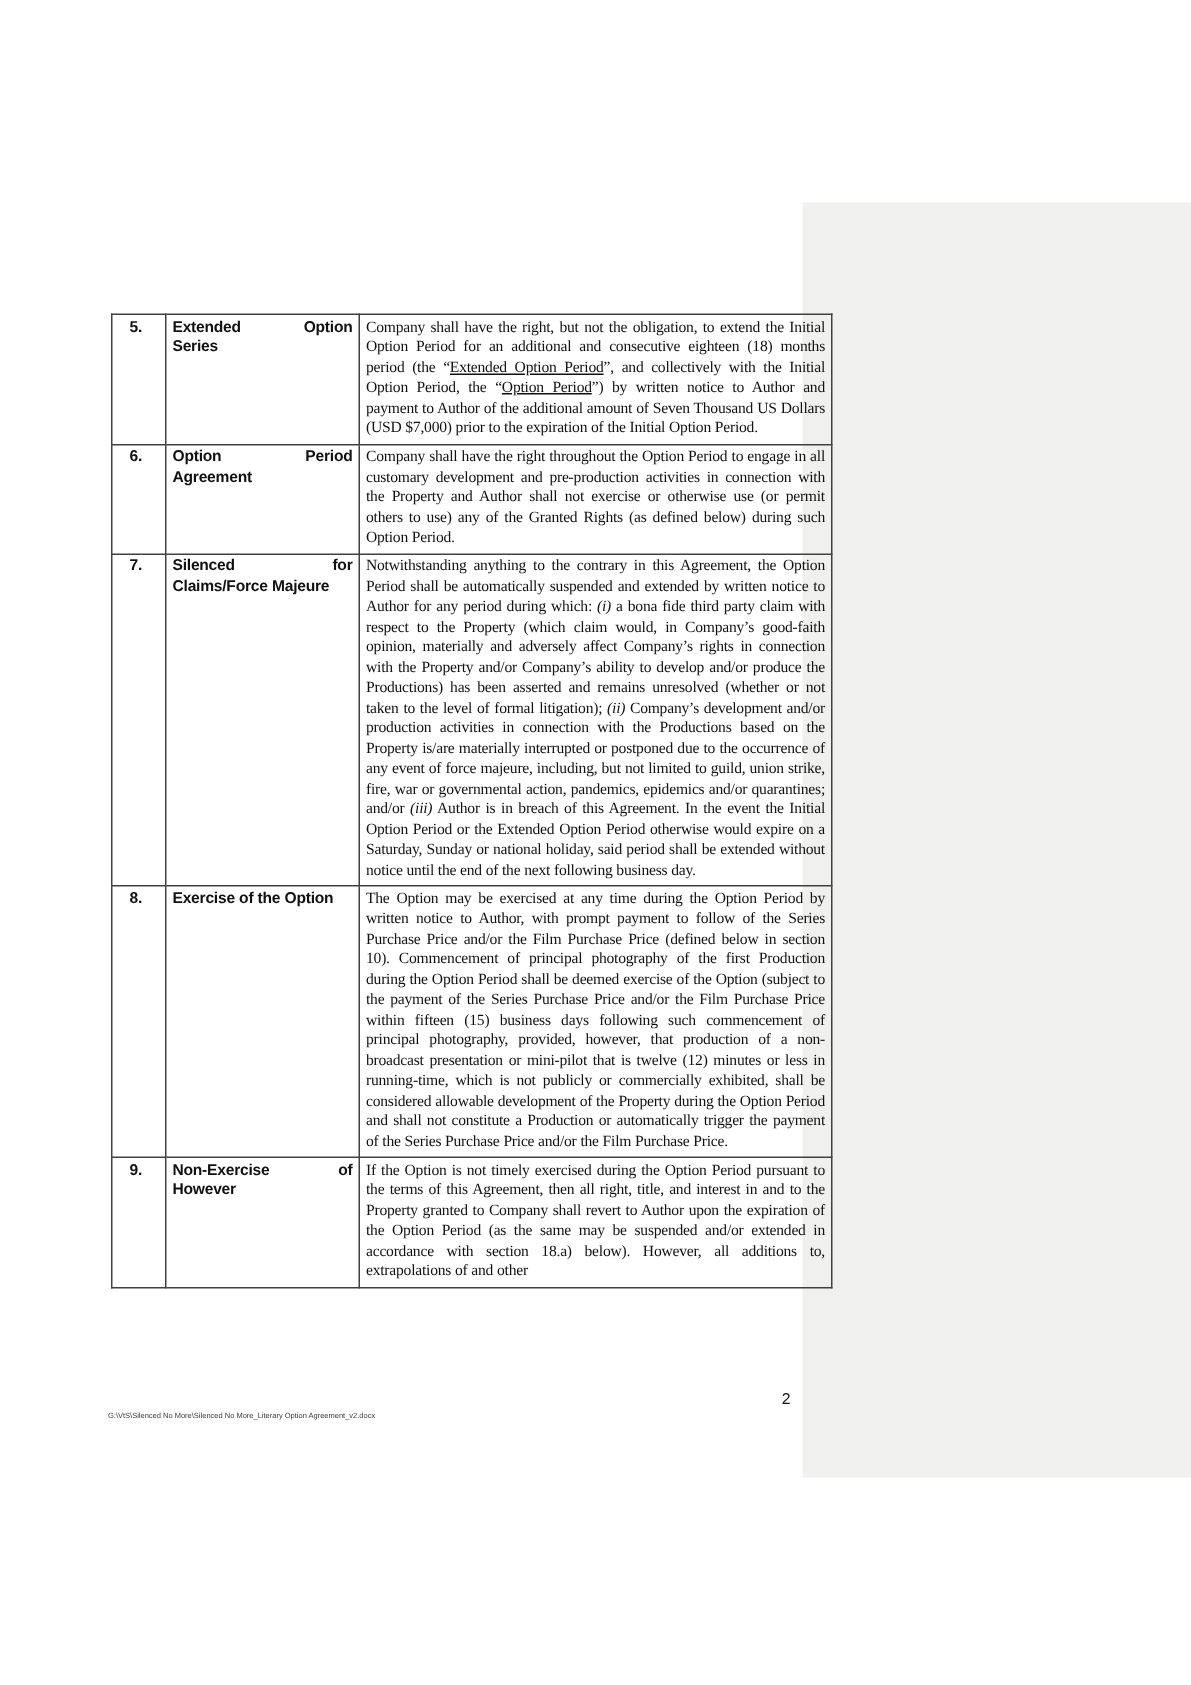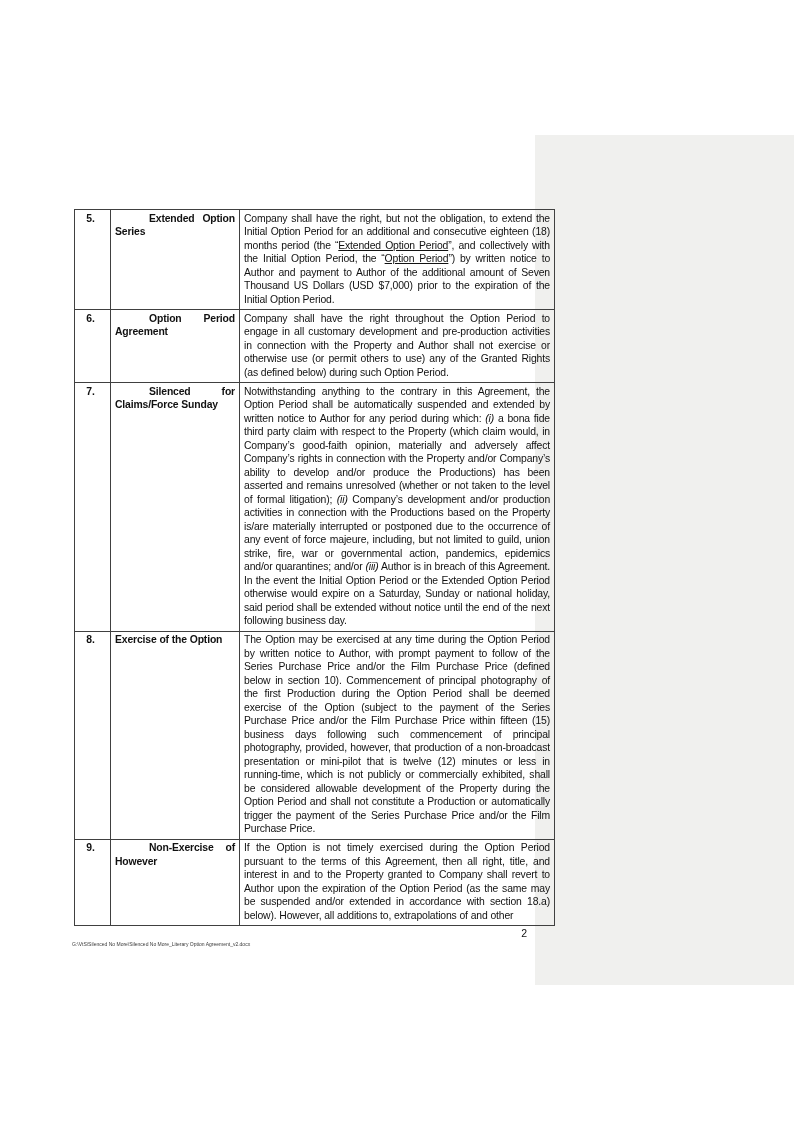--- a/index.html
+++ b/index.html
@@ -36,24 +36,25 @@
     width: 29px;
     font-weight: bold;
     text-align: center;
     padding-left: 1px;
     padding-right: 5px;
   }
   td.title {
     width: 120px;
     font-weight: bold;
   }
-  td.title .spread { text-align-last: justify; margin-left: 34px; }
+  td.title .spread { text-align-last: justify; }
   td.body {
     width: 306px;
     text-align: justify;
+    font-family: Liberation Serif, serif;
   }
   td.body .u { text-decoration: underline; }
   td.body .i { font-style: italic; }
   .page-num {
     position: absolute;
     top: 927px; left: 505px;
     width: 22px;
     text-align: right;
     font-size: 10.5px;
     line-height: 12px;
@@ -89,21 +90,21 @@
           <div class="spread">Option Period</div>
           <div>Agreement</div>
         </td>
     <td class="body"><span>Company shall have the right throughout the Option Period to engage in all customary development and pre-production activities in connection with the Property and Author shall not exercise or otherwise use (or permit others to use) any of the Granted Rights (as defined below) during such Option Period.</span></td>
   </tr>
 
   <tr>
     <td class="num">7.</td>
     <td class="title">
           <div class="spread">Silenced for</div>
-          <div>Claims/Force Sunday</div>
+          <div>Claims/Force Majeure</div>
         </td>
     <td class="body"><span>Notwithstanding anything to the contrary in this Agreement, the Option Period shall be automatically suspended and extended by written notice to Author for any period during which: </span><span class="i">(i)</span><span> a bona fide third party claim with respect to the Property (which claim would, in Company’s good-faith opinion, materially and adversely affect Company’s rights in connection with the Property and/or Company’s ability to develop and/or produce the Productions) has been asserted and remains unresolved (whether or not taken to the level of formal litigation); </span><span class="i">(ii)</span><span> Company’s development and/or production activities in connection with the Productions based on the Property is/are materially interrupted or postponed due to the occurrence of any event of force majeure, including, but not limited to guild, union strike, fire, war or governmental action, pandemics, epidemics and/or quarantines; and/or </span><span class="i">(iii)</span><span> Author is in breach of this Agreement. In the event the Initial Option Period or the Extended Option Period otherwise would expire on a Saturday, Sunday or national holiday, said period shall be extended without notice until the end of the next following business day.</span></td>
   </tr>
 
   <tr>
     <td class="num">8.</td>
     <td class="title">
           <div>Exercise of the Option</div>
         </td>
     <td class="body"><span>The Option may be exercised at any time during the Option Period by written notice to Author, with prompt payment to follow of the Series Purchase Price and/or the Film Purchase Price (defined below in section 10). Commencement of principal photography of the first Production during the Option Period shall be deemed exercise of the Option (subject to the payment of the Series Purchase Price and/or the Film Purchase Price within fifteen (15) business days following such commencement of principal photography, provided, however, that production of a non-broadcast presentation or mini-pilot that is twelve (12) minutes or less in running-time, which is not publicly or commercially exhibited, shall be considered allowable development of the Property during the Option Period and shall not constitute a Production or automatically trigger the payment of the Series Purchase Price and/or the Film Purchase Price.</span></td>

